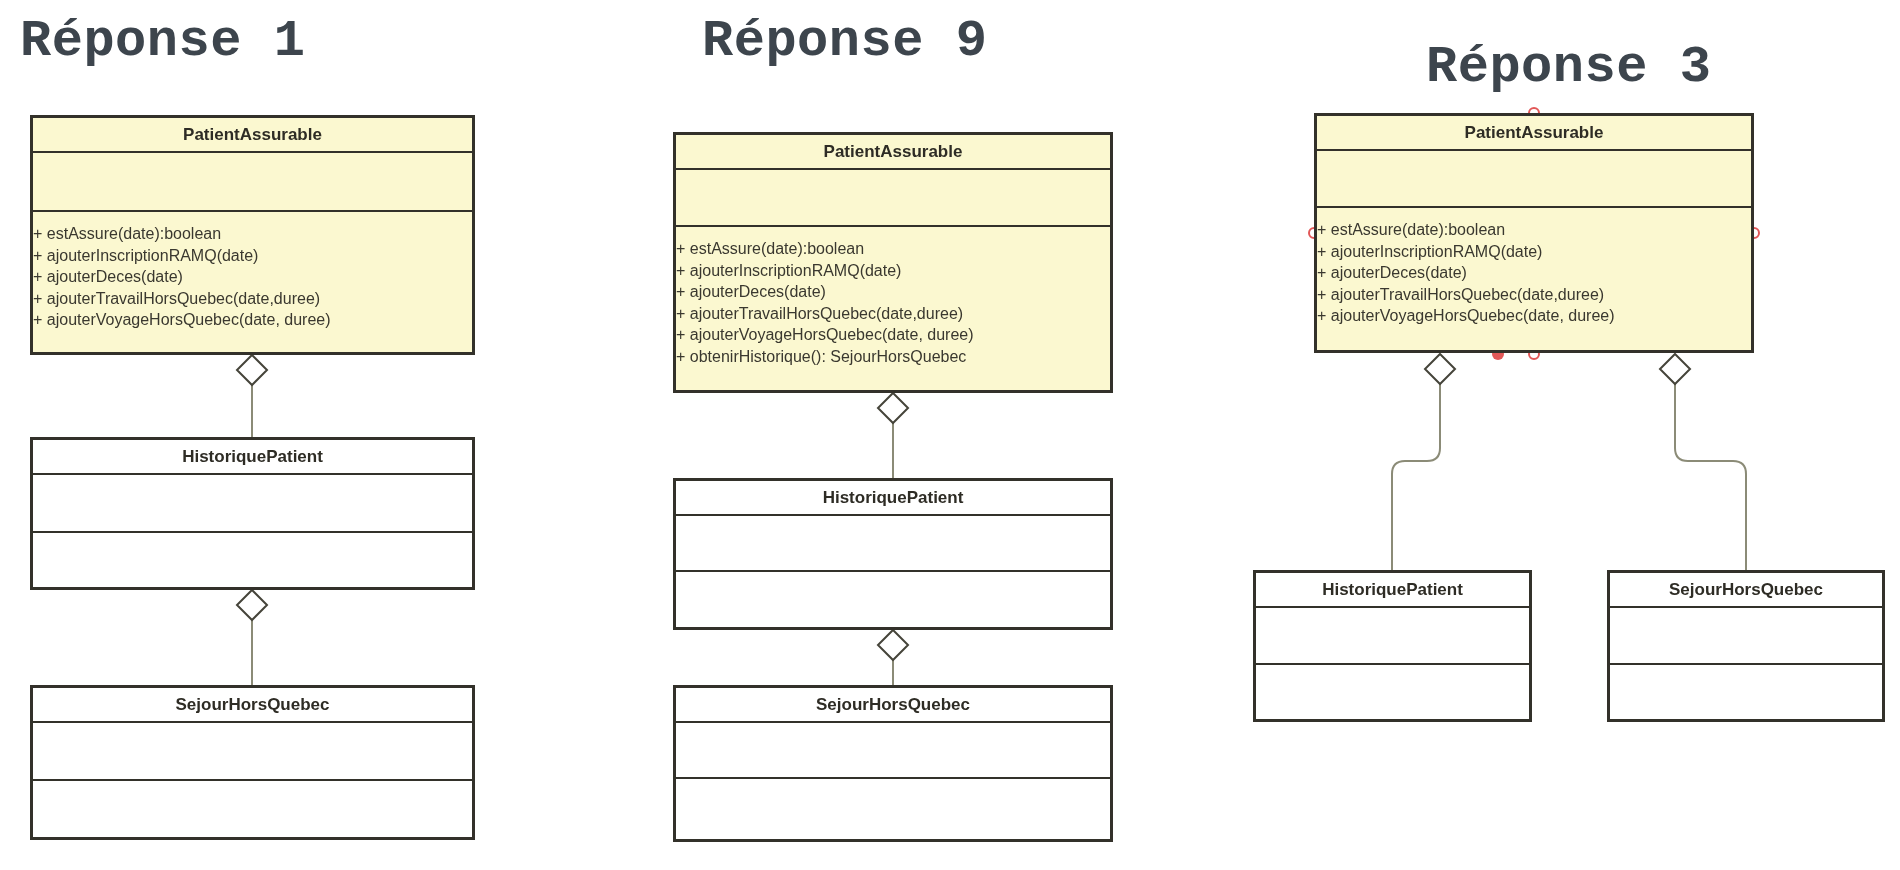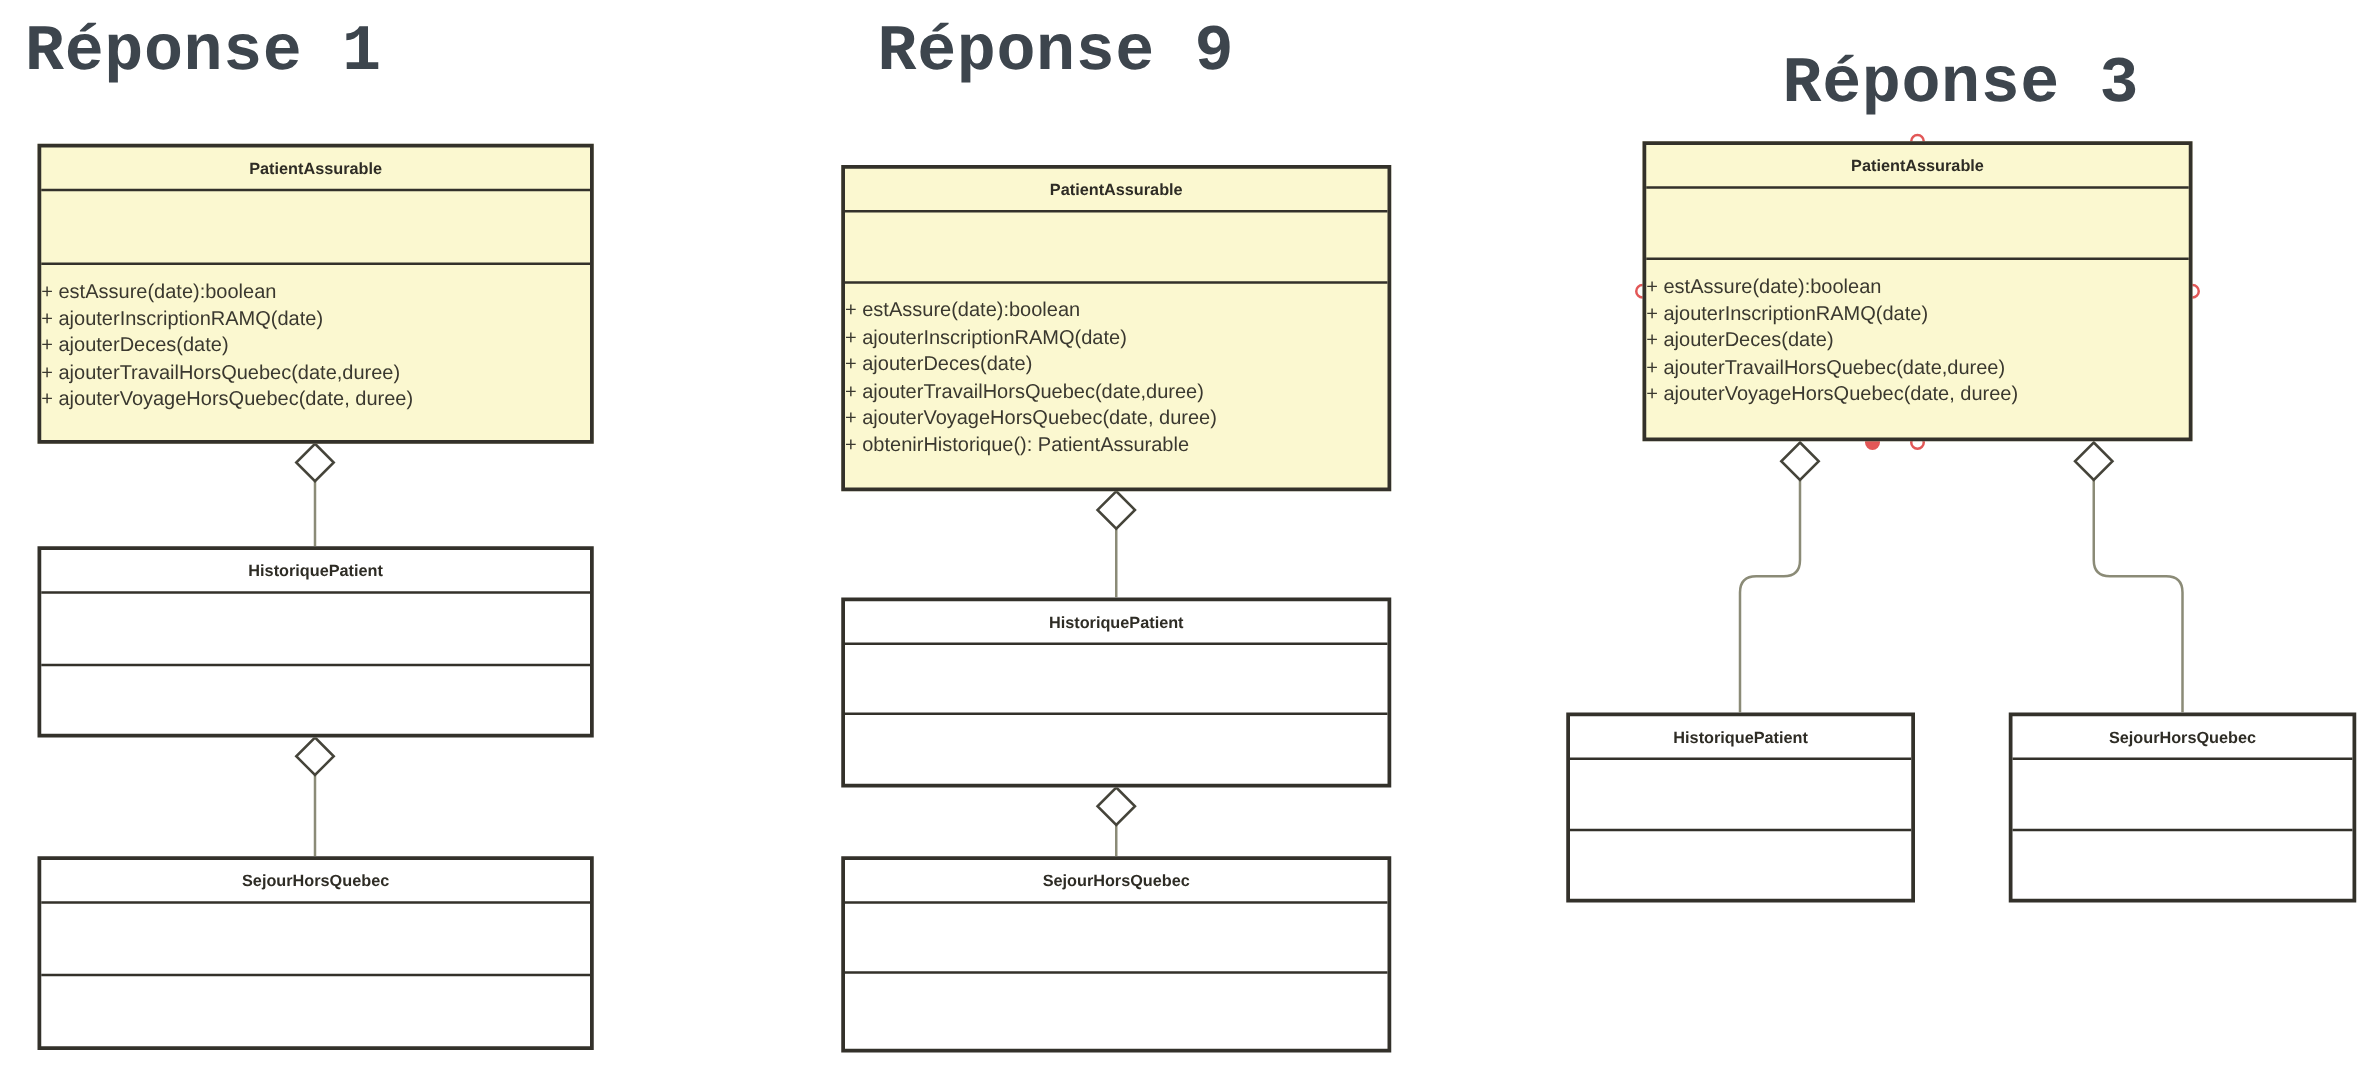--- a/index.html
+++ b/index.html
@@ -22,21 +22,21 @@
     letter-spacing:0.5px;
     font-family:Liberation Mono, monospace;
   }
   .uml-class{
     position:absolute;box-sizing:border-box;border:3px solid var(--border);
     background:var(--white);display:flex;flex-direction:column;
   }
   .uml-class.yellow{background:var(--yellow);}
   .uml-title{
     flex:0 0 auto;display:flex;align-items:center;justify-content:center;
-    font-weight:bold;font-size:13px;color:#2e2c25;
+    font-weight:bold;font-size:17px;color:#2e2c25;
   }
   .compartment{flex:0 0 auto;border-top:2px solid var(--border);box-sizing:border-box;}
   .uml-methods{
     flex:1 1 auto;border-top:2px solid var(--border);box-sizing:border-box;
     font-size:16px;line-height:21.5px;padding:11px 0;color:#3a382f;
   }
   .method-line{white-space:pre;}
 </style>
 </head>
 <body>
@@ -99,21 +99,21 @@
 
     <div class="uml-class yellow" style="left:673px;top:132px;width:440px;height:261px;">
       <div class="uml-title" style="height:33px;">PatientAssurable</div>
       <div class="compartment" style="height:57px;"></div>
       <div class="uml-methods">
           <div class="method-line">+ estAssure(date):boolean</div>
           <div class="method-line">+ ajouterInscriptionRAMQ(date)</div>
           <div class="method-line">+ ajouterDeces(date)</div>
           <div class="method-line">+ ajouterTravailHorsQuebec(date,duree)</div>
           <div class="method-line">+ ajouterVoyageHorsQuebec(date, duree)</div>
-          <div class="method-line">+ obtenirHistorique(): PatientAssurable</div>
+          <div class="method-line">+ obtenirHistorique(): SejourHorsQuebec</div>
         </div>
     </div>
 
     <div class="uml-class" style="left:673px;top:478px;width:440px;height:152px;">
       <div class="uml-title" style="height:33px;">HistoriquePatient</div>
       <div class="compartment" style="height:56px;"></div>
       <div class="compartment" style="flex:1 1 auto;"></div>
     </div>
 
     <div class="uml-class" style="left:673px;top:685px;width:440px;height:157px;">

